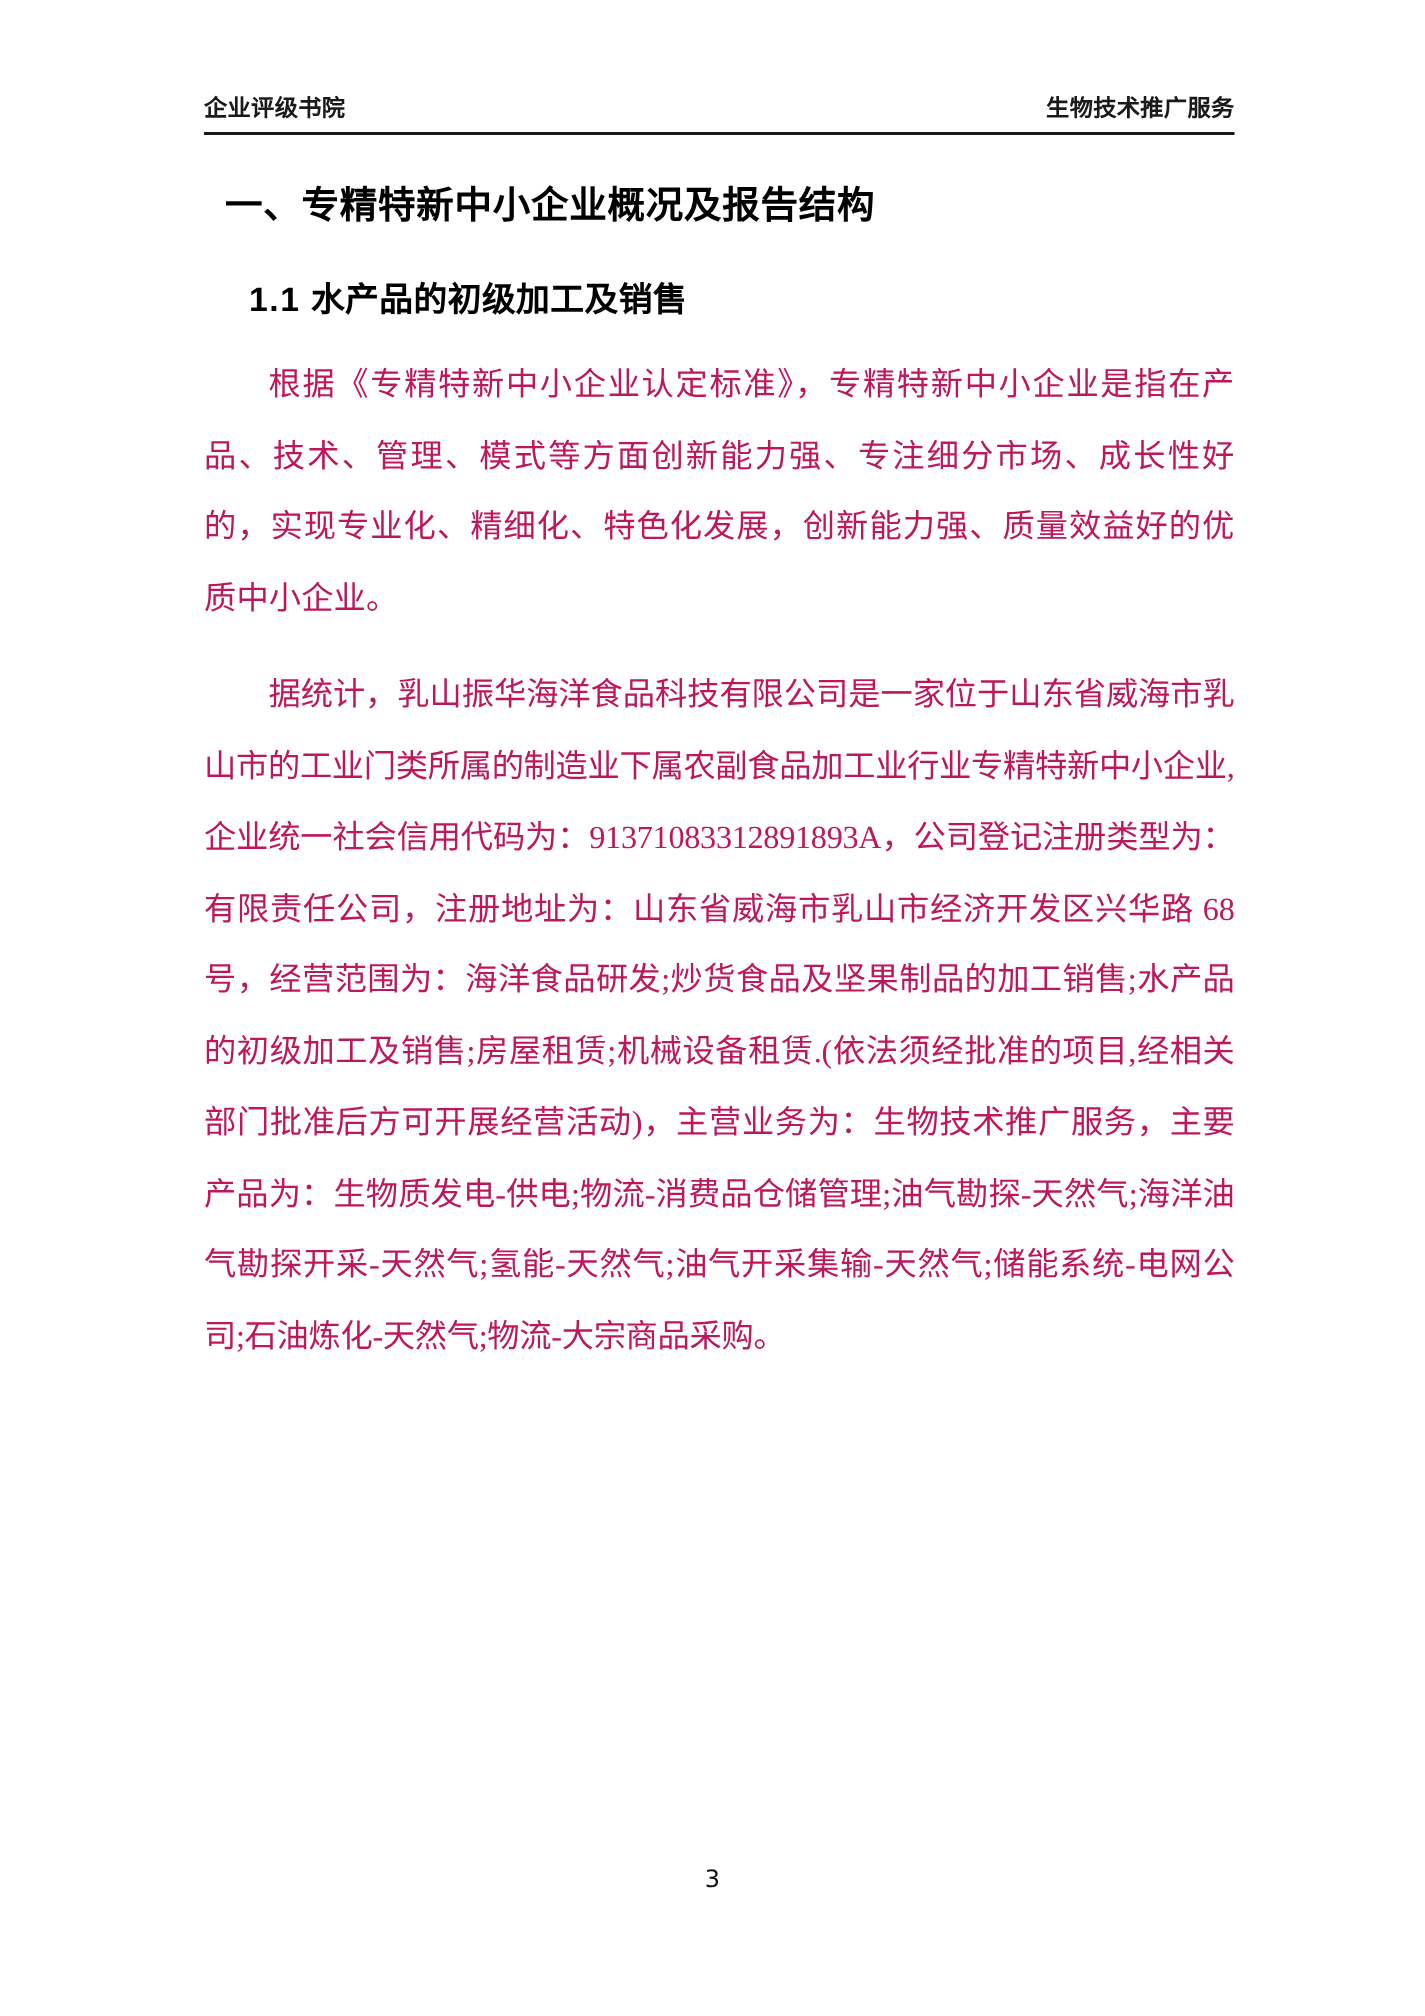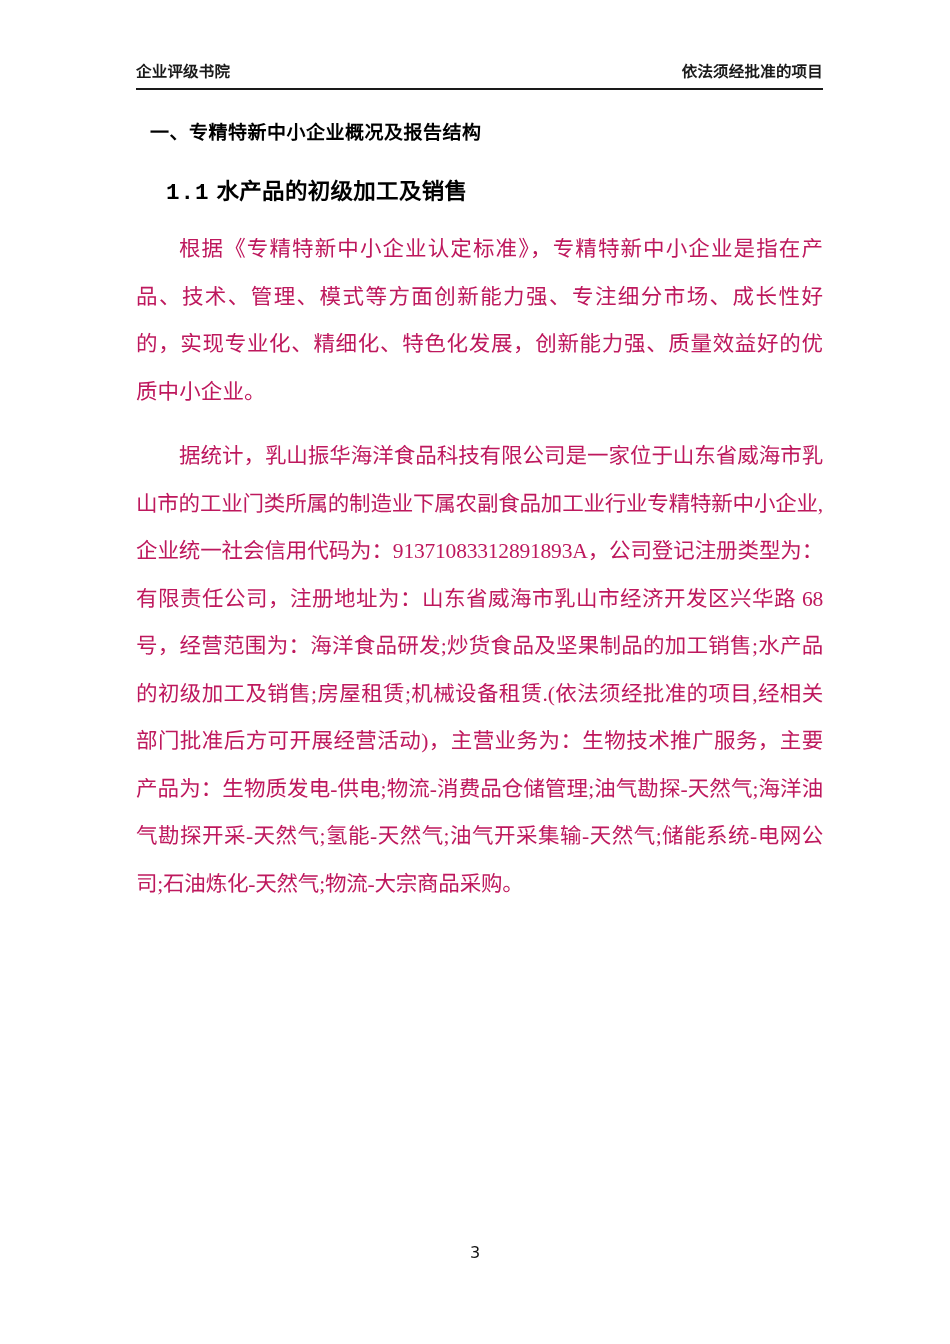--- a/index.html
+++ b/index.html
@@ -58,39 +58,39 @@
     position: absolute;
     left: 131px;
     top: 104px;
     width: 687px;
   }
 
   h1.chapter-title {
     margin: 16px 0 0 0;
     padding: 0 0 0 14px;
     font-family: "DejaVu Sans", "Liberation Sans", sans-serif;
-    font-size: 19px;
+    font-size: 25px;
     font-weight: 700;
     line-height: 1.35;
     letter-spacing: 0.5px;
     color: #000;
   }
 
   h2.section-title {
     margin: 30px 0 0 0;
     padding: 0 0 0 30px;
     font-family: "DejaVu Sans", "Liberation Sans", sans-serif;
     font-size: 22.5px;
     font-weight: 700;
     line-height: 1.4;
     letter-spacing: 0.3px;
     color: #000;
   }
   h2.section-title .num {
-    font-family: Liberation Mono, monospace;
+    font-family: Liberation Sans, sans-serif;
     font-weight: 700;
     letter-spacing: 1px;
     margin-right: 7px;
     margin-top: 32px;
   }
 
   p.body-para {
     margin: 17px 0 0 0;
     font-size: 21.5px;
     line-height: 47.5px;
@@ -117,21 +117,21 @@
     color: #111;
   }
 </style>
 </head>
 <body>
 
 <div class="page">
 
   <div class="page-header">
     <span class="hdr-left">企业评级书院</span>
-    <span class="hdr-right">依法须经批准的项目</span>
+    <span class="hdr-right">生物技术推广服务</span>
   </div>
   <div class="header-rule"></div>
 
   <div class="content">
 
     <h1 class="chapter-title">一、专精特新中小企业概况及报告结构</h1>
 
     <h2 class="section-title">
       <span class="num">1.1</span><span>水产品的初级加工及销售</span>
     </h2>

